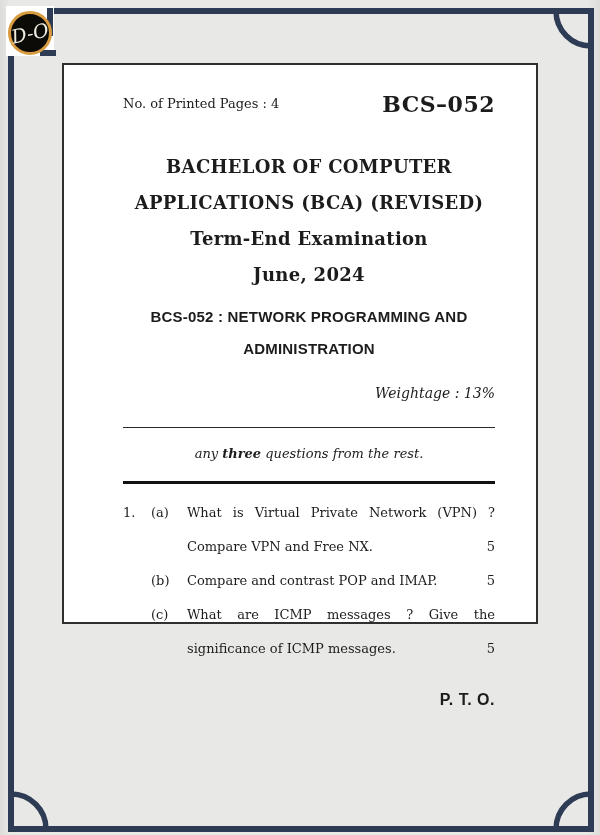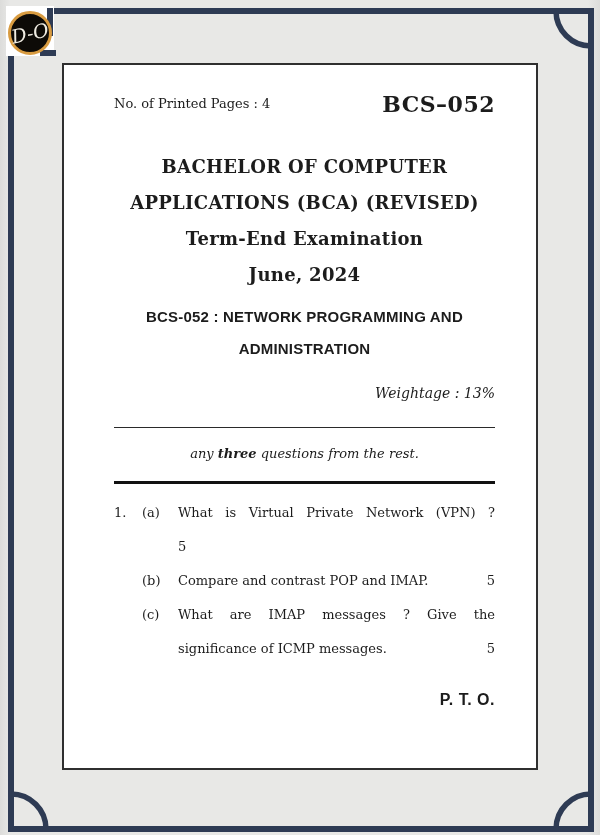--- a/index.html
+++ b/index.html
@@ -10,23 +10,24 @@
   html,body{width:600px;height:835px;}
   body{
     position:relative;
     background:linear-gradient(90deg,#dcdcda 0px,var(--outer_bg) 10px,var(--outer_bg) 588px,#dcdcda 600px);
     font-family:"DejaVu Serif","Liberation Serif",serif;
     color:var(--ink);
     overflow:hidden;
   }
   svg.frame-layer{position:absolute;left:0;top:0;}
   .paper-box{
-    position:absolute;left:62px;top:63px;width:476px;height:707px;
+    position:absolute;left:62px;top:63px;width:476px;height:561px;
     background:var(--paper);
     border:2px solid #2f2f2f;
+    padding-left:9px;
   }
   .content{padding:26px 41px 0 50px;}
   .header-row{display:flex;justify-content:space-between;align-items:flex-end;line-height:26px;}
   .pages-label{font-size:13px;}
   .paper-code{font-size:22px;font-weight:bold;letter-spacing:.5px;text-align:right;}
   .title-block{margin-top:32px;text-align:center;}
   .title-line{font-size:18px;font-weight:bold;line-height:36px;letter-spacing:.3px;}
   .subject-block{margin-top:8px;text-align:center;}
   .subject-line{font-family:"Liberation Sans","DejaVu Sans",sans-serif;font-size:15px;font-weight:bold;line-height:32px;letter-spacing:.2px;}
   .time-row{display:flex;justify-content:space-between;margin-top:18px;font-style:italic;font-size:14px;line-height:20px;}
@@ -104,41 +105,42 @@
     <div class="double-rule"></div>
 
     <div class="questions">
 
       <div class="qpart">
         <span class="qnum">1.</span>
         <span class="qlabel">(a)</span>
         <div class="qtext">
           <div class="qline qjustify">What is Virtual Private Network (VPN) ?</div>
           <div class="qline qflex">
+            <span>Compare VPN and Free NX.</span>
             <span class="qmarks">5</span>
           </div>
         </div>
       </div>
 
       <div class="qpart">
         <span class="qnum"></span>
         <span class="qlabel">(b)</span>
         <div class="qtext">
           <div class="qline qflex">
             <span>Compare and contrast POP and IMAP.</span>
             <span class="qmarks">5</span>
           </div>
         </div>
       </div>
 
       <div class="qpart">
         <span class="qnum"></span>
         <span class="qlabel">(c)</span>
         <div class="qtext">
-          <div class="qline qjustify">What are IMAP messages ? Give the</div>
+          <div class="qline qjustify">What are ICMP messages ? Give the</div>
           <div class="qline qflex">
             <span>significance of ICMP messages.</span>
             <span class="qmarks">5</span>
           </div>
         </div>
       </div>
 
     </div>
 
     <div class="pto-row">P. T. O.</div>

